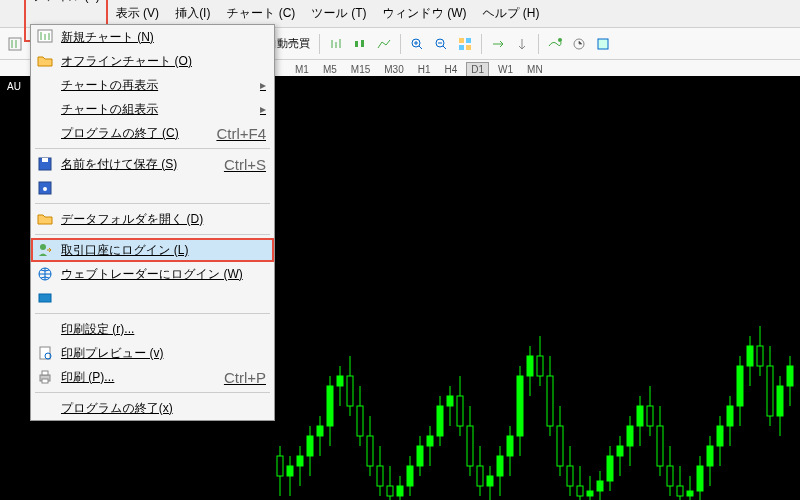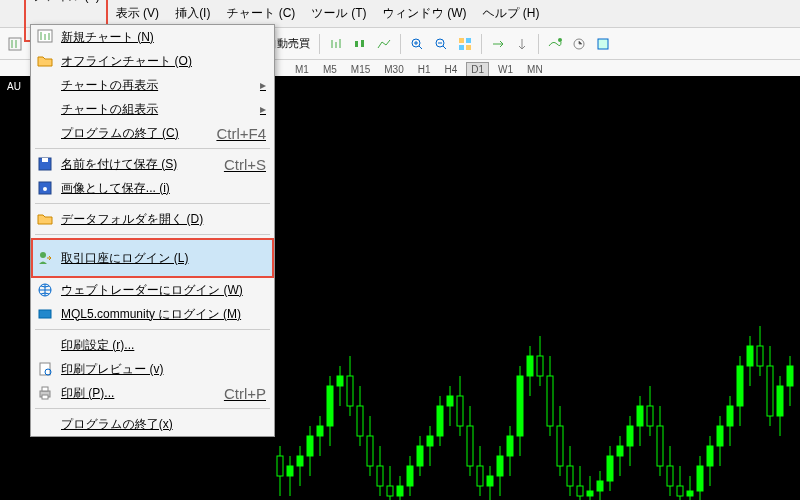--- a/index.html
+++ b/index.html
@@ -12,21 +12,21 @@
 .tb-icon { width: 22px; height: 22px; display: flex; align-items: center; justify-content: center; cursor: pointer; border: 1px solid transparent; }
 .tb-sep { width: 1px; height: 20px; background: #ccc; margin: 0 3px; }
 .tb-text { padding: 0 4px; font-size: 11px; }
 .tf-bar { height: 20px; background: #f8f8f8; border-bottom: 1px solid #d0d0d0; display: flex; align-items: center; padding-left: 290px; gap: 4px; font-size: 10px; color: #555; }
 .tf-btn { padding: 2px 5px; cursor: pointer; }
 .tf-btn.sel { background: #ddd; border: 1px solid #999; padding: 1px 4px; }
 .chart-area { position: absolute; left: 0; right: 0; top: 76px; bottom: 0; background: #000; }
 .chart-label { position: absolute; top: 4px; left: 4px; color: #fff; font-size: 10px; background: rgba(0,0,0,0.5); padding: 1px 3px; }
 .dropdown { position: absolute; top: 24px; left: 30px; width: 245px; background: #f5f5f5; border: 1px solid #999; box-shadow: 2px 2px 6px rgba(0,0,0,0.3); z-index: 100; }
 .dd-item { display: flex; align-items: center; height: 24px; padding: 0 8px 0 4px; cursor: pointer; position: relative; text-decoration: underline; }
-.dd-item.highlighted { background: #cde6f7; border: 2px solid #e74c3c; height: 40px; padding: 0 6px 0 2px; }
+.dd-item.highlighted { background: #cde6f7; border: 2px solid #e74c3c; height: 24px; padding: 0 6px 0 2px; }
 .dd-icon { width: 20px; height: 16px; margin-right: 6px; display: flex; align-items: center; justify-content: center; }
 .dd-label { flex: 1; }
 .dd-shortcut { color: #666; font-size: 15px; }
 .dd-arrow { color: #666; }
 .dd-sep { height: 1px; background: #ccc; margin: 3px 4px; }
 svg { display: block; }
 .candles { position: absolute; left: 0; right: 0; bottom: 0; top: 0; }
 </style>
 </head>
 <body>
@@ -336,21 +336,20 @@
       <span class="dd-label">名前を付けて保存 (S)</span>
       <span class="dd-shortcut">Ctrl+S</span>
     </div>
     <div class="dd-item">
       <span class="dd-icon">
         <svg width="16" height="16">
           <rect x="2" y="2" width="12" height="12" fill="#36c" stroke="#248"></rect>
           <circle cx="8" cy="9" r="2" fill="#fff"></circle>
         </svg>
       </span>
-      <span class="dd-label">画像として保存... (i)</span>
     </div>
     <div class="dd-sep"></div>
     <div class="dd-item">
       <span class="dd-icon">
         <svg width="16" height="16">
           <path d="M1 4 h5 l2 2 h7 v7 h-14 z" fill="#fc6" stroke="#c80"></path>
         </svg>
       </span>
       <span class="dd-label">データフォルダを開く (D)</span>
     </div>
@@ -373,21 +372,20 @@
         </svg>
       </span>
       <span class="dd-label">ウェブトレーダーにログイン (W)</span>
     </div>
     <div class="dd-item">
       <span class="dd-icon">
         <svg width="16" height="16">
           <rect x="2" y="4" width="12" height="8" fill="#28c" stroke="#06a"></rect>
         </svg>
       </span>
-      <span class="dd-label">MQL5.community にログイン (M)</span>
     </div>
     <div class="dd-sep"></div>
     <div class="dd-item">
       <span class="dd-icon"></span>
       <span class="dd-label">印刷設定 (r)...</span>
     </div>
     <div class="dd-item">
       <span class="dd-icon">
         <svg width="16" height="16">
           <rect x="3" y="2" width="10" height="12" fill="#fff" stroke="#888"></rect>

